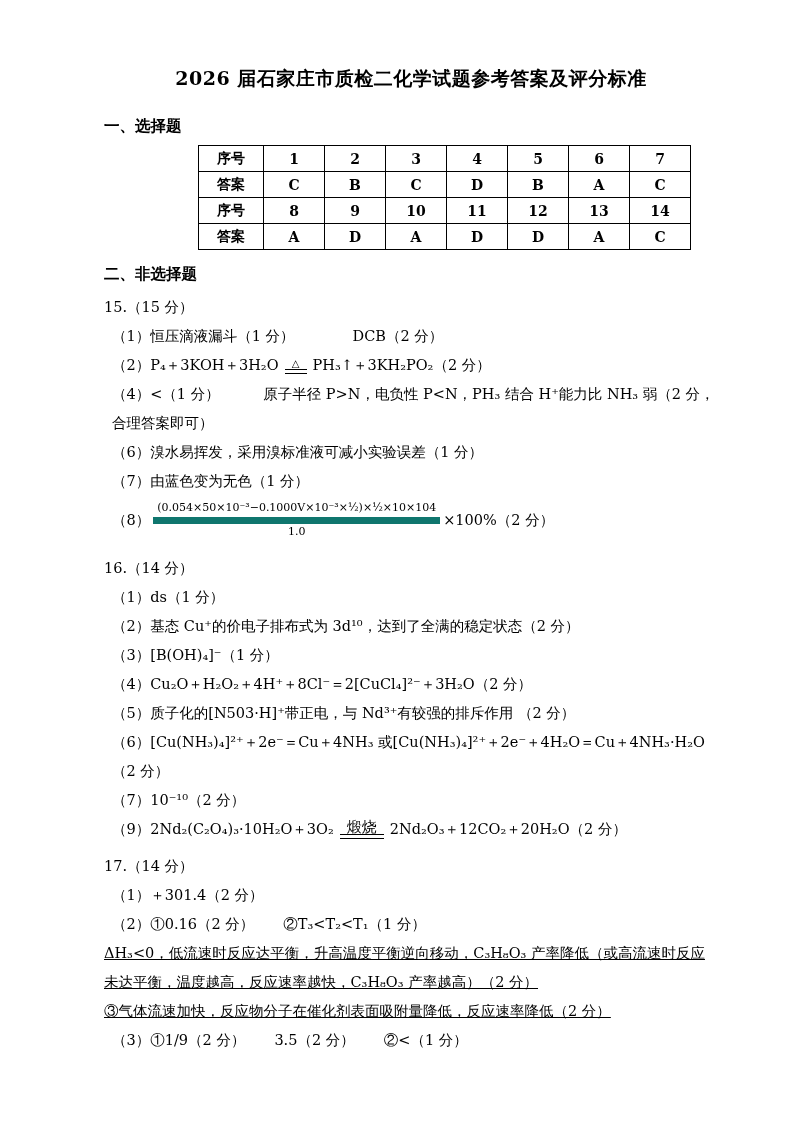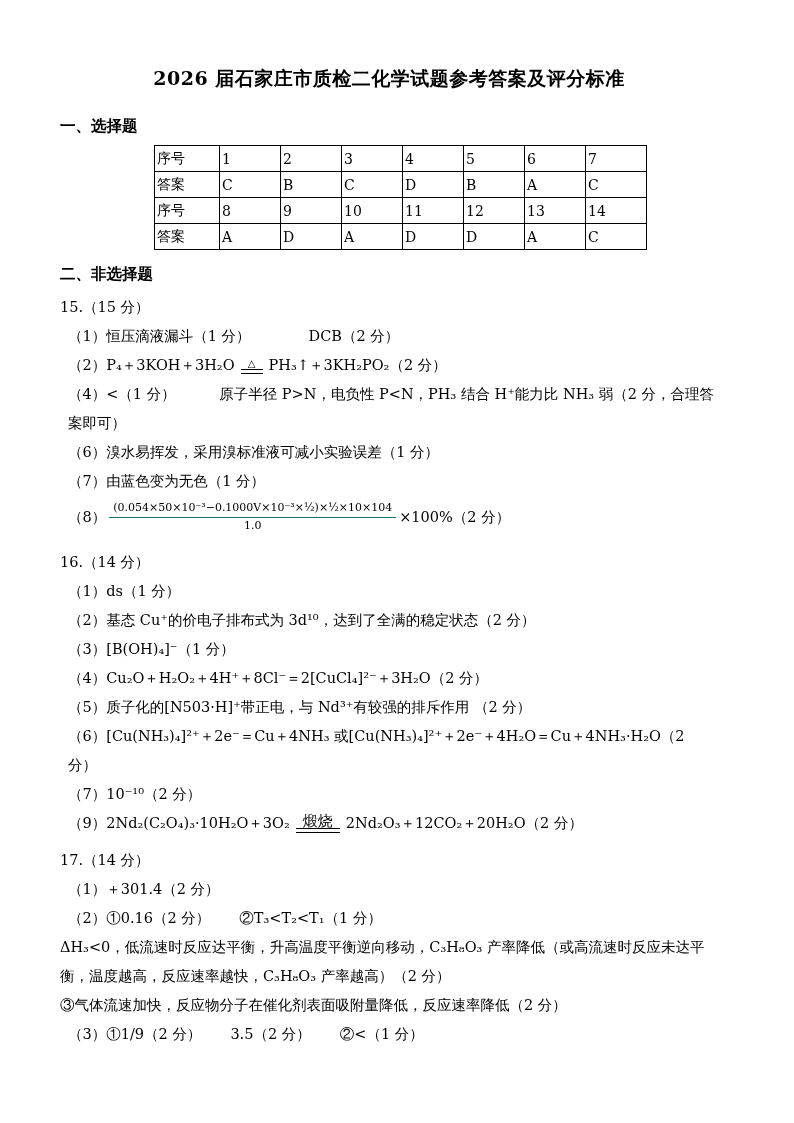--- a/index.html
+++ b/index.html
@@ -3,21 +3,21 @@
 <meta charset="utf-8">
 <style>
   html, body { margin: 0; padding: 0; background: #ffffff; }
   .page {
     position: relative;
     width: 794px;
     height: 1054px;
     margin: 0 auto;
     background: #ffffff;
     box-sizing: border-box;
-    padding: 66px 76px 0 60px;
+    padding: 66px 76px 0 104px;
     font-family: "DejaVu Serif", "Liberation Serif", serif;
     color: #000000;
     font-size: 14.5px;
   }
   .title {
     margin: 0 0 24px 0;
     text-align: center;
     font-size: 19px;
     font-weight: bold;
     letter-spacing: 0.5px;
@@ -28,28 +28,30 @@
     margin: 10px 0 6px 0;
   }
   table.answer-table {
     border-collapse: collapse;
     margin: 8px 0 14px 94px;
     font-size: 14px;
   }
   table.answer-table td {
     border: 1px solid #000;
     height: 25px;
+    text-align: center;
     padding: 0 2px;
+    font-weight: bold;
   }
   table.answer-table td.lbl { width: 60px; }
   table.answer-table td.c { width: 56px; }
   .q-header { margin: 8px 0 0 0; line-height: 29px; white-space: pre-wrap; }
   .line { margin: 0; line-height: 29px; white-space: pre-wrap; }
   .indent { padding-left: 8px; }
-  .noindent { padding-left: 0; }
+  .noindent { padding-left: 0; text-decoration: underline; }
   
   .cond {
     display: inline-flex;
     flex-direction: column;
     align-items: center;
     vertical-align: middle;
     margin: 0 6px;
   }
   .cond .cond-label { font-size: 10px; line-height: 11px; }
   .cond .cond-label.cjk { font-size: 15px; line-height: 14px; }
@@ -64,21 +66,21 @@
   
   .frac-line { line-height: normal; padding-top: 5px; padding-bottom: 6px; display: flex; align-items: center; }
   .frac {
     display: inline-block;
     vertical-align: middle;
     text-align: center;
     font-size: 11px;
     line-height: 1.35;
     margin: 0 3px;
   }
-  .frac .num { display: block; border-bottom: 1px solid #0f766e; padding: 0 4px 1px 4px; }
+  .frac .num { display: block; border-bottom: 7px solid #0f766e; padding: 0 4px 1px 4px; }
   .frac .den { display: block; padding-top: 1px; }
 </style>
 </head>
 <body>
 
 <div class="page">
 
   <h1 class="title">2026 届石家庄市质检二化学试题参考答案及评分标准</h1>
 
   <div class="section-heading">一、选择题</div>

